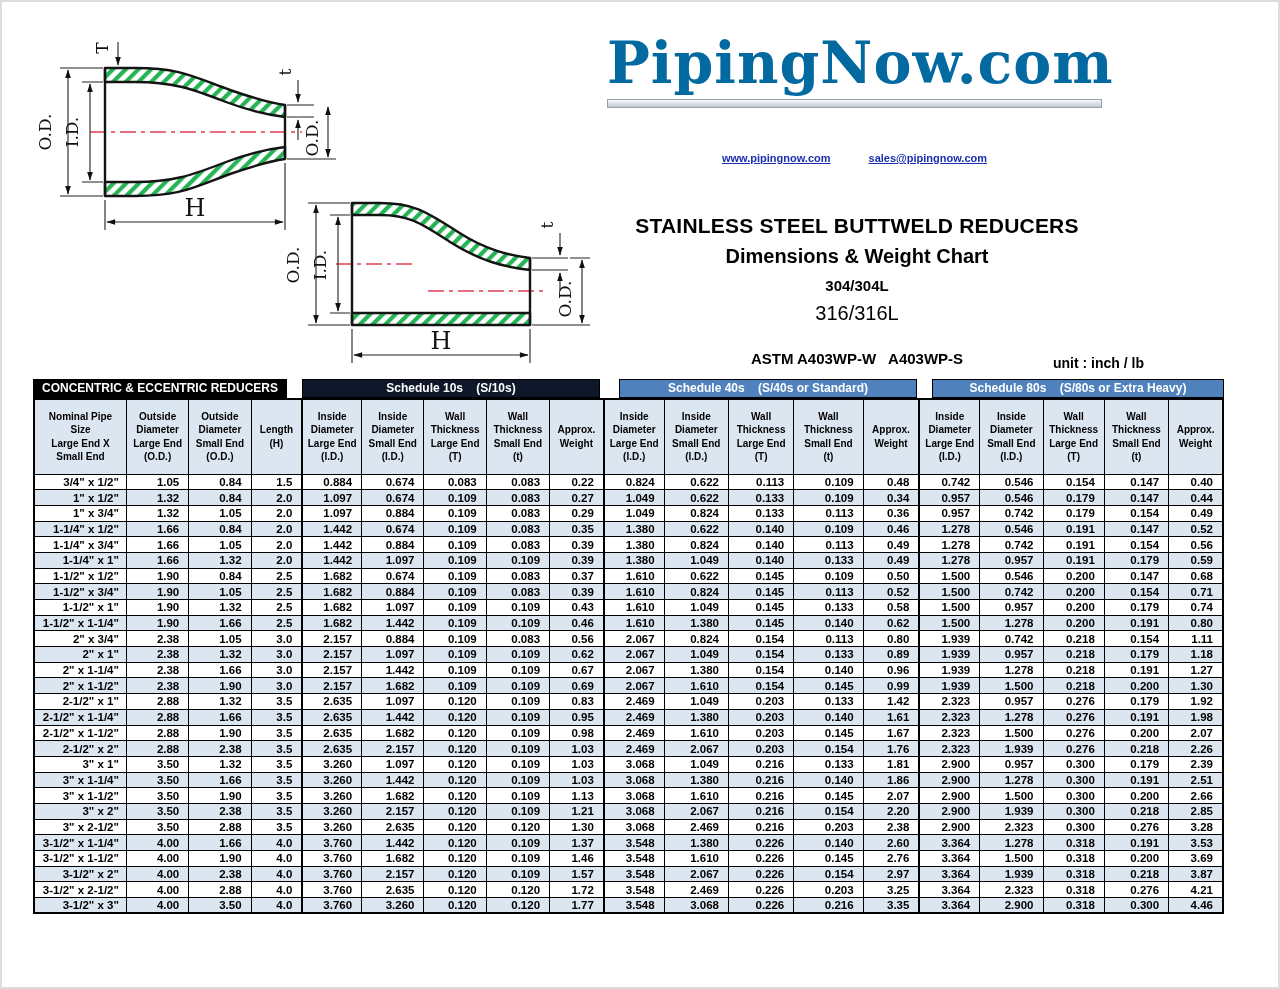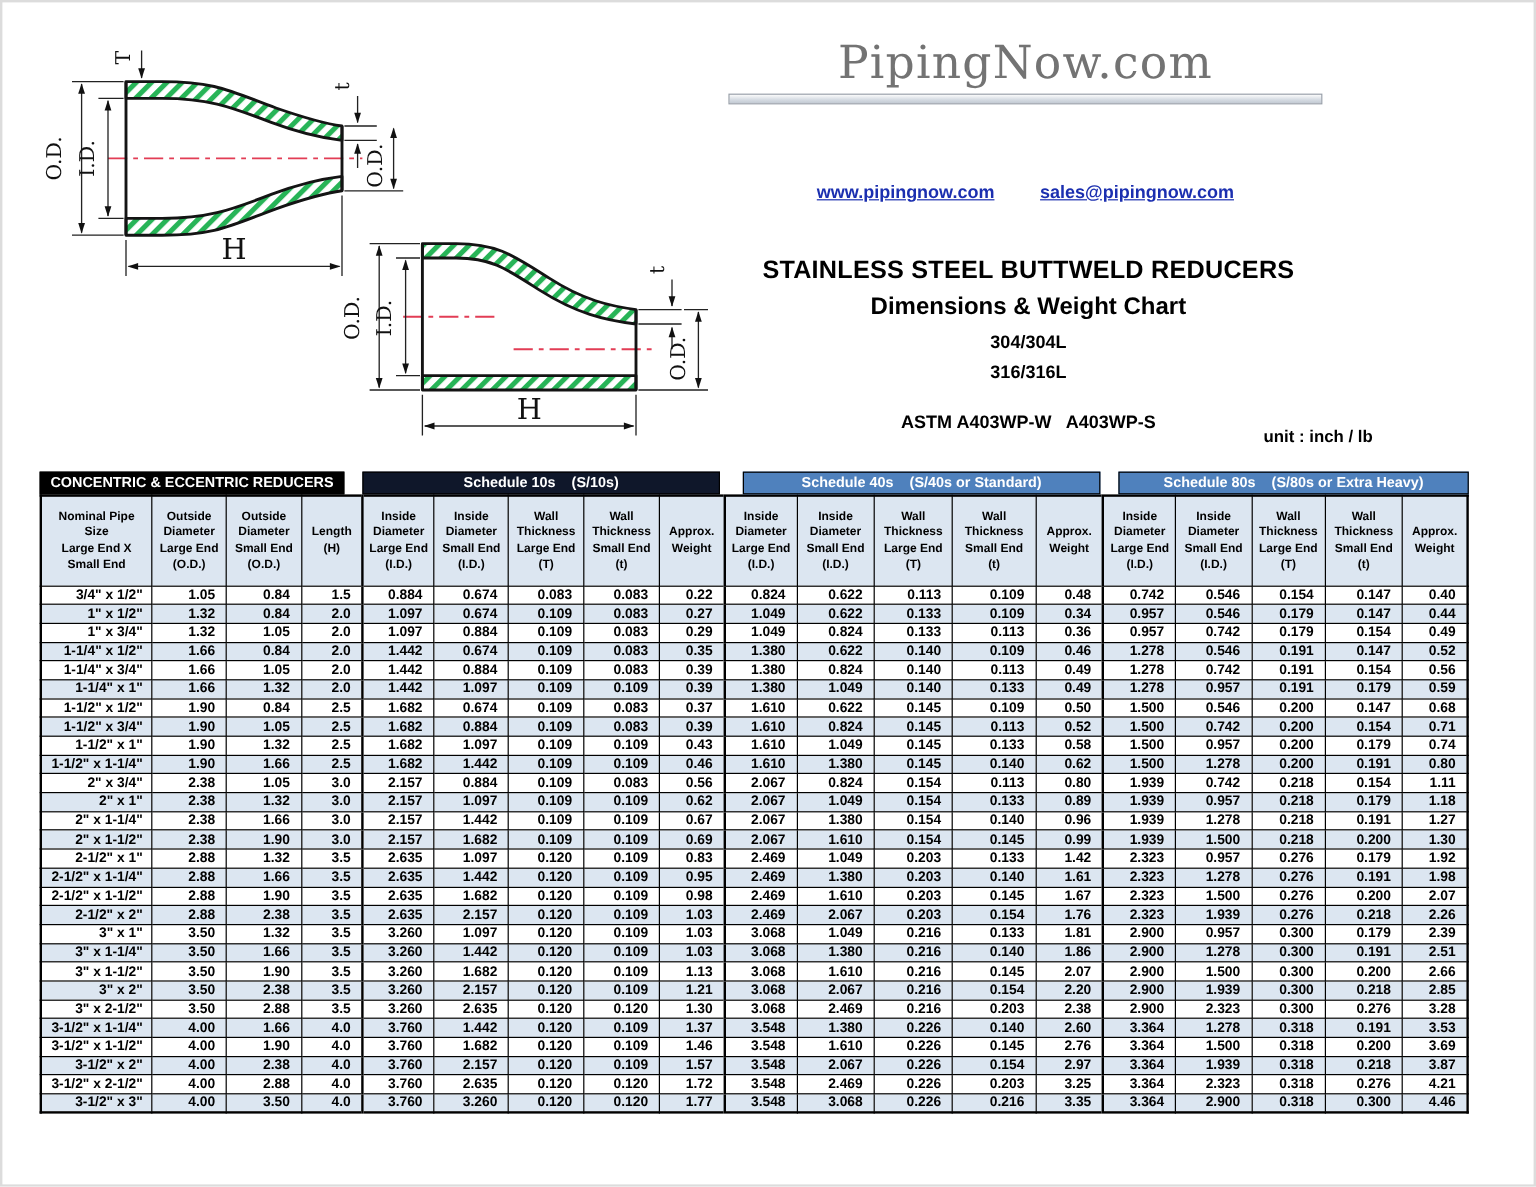--- a/index.html
+++ b/index.html
@@ -17,49 +17,49 @@
   .outline { fill:none; stroke:#141414; stroke-width:2.4; stroke-linejoin:round; }
   .wall    { stroke:#141414; stroke-width:2.4; stroke-linejoin:round; }
   .dim     { stroke:#222; stroke-width:1.1; fill:none; }
   .cline   { stroke:#e23d55; stroke-width:1.6; fill:none; stroke-dasharray:16 5 4 5; }
   .dimtext { font-family:"DejaVu Serif", serif; font-size:17px; fill:#111; }
   .dimtext-big { font-family:"DejaVu Serif", serif; font-size:24px; fill:#111; }
 
   
   .logo-block { position:absolute; left:605px; top:30px; width:495px; text-align:center; }
   .logo-text {
-    font-family:"DejaVu Serif", serif; font-weight:normal; font-size:38px;
-    color:#737373; letter-spacing:1px; line-height:1.1;
+    font-family:"DejaVu Serif", serif; font-weight:bold; font-size:57px;
+    color:#0369a1; letter-spacing:1px; line-height:1.1;
   }
   .logo-bar {
     margin-top:4px; height:9px; width:100%;
     background:linear-gradient(#fbfbfb,#d7dde4 55%,#c3cad3);
     border:1px solid #9aa1aa;
   }
   .contact-line {
     position:absolute; left:605px; top:150px; width:495px; text-align:center;
-    font-weight:bold; font-size:15px; color:#1b2fb0;
+    font-weight:bold; font-size:11px; color:#1b2fb0;
   }
   .contact-line a, .contact-line span { color:#1b2fb0; text-decoration:underline; white-space:pre; }
   .contact-gap { display:inline-block; width:38px; }
 
   .title-block { position:absolute; left:615px; top:212px; width:480px; text-align:center; }
   .title-1 { font-size:21px; font-weight:bold; letter-spacing:0.2px; }
   .title-2 { font-size:20px; font-weight:bold; margin-top:7px; }
   .title-3 { font-size:15px; font-weight:bold; margin-top:9px; }
-  .title-4 { font-size:15px; font-weight:bold; margin-top:8px; }
+  .title-4 { font-size:20px; font-weight:normal; margin-top:8px; }
   .title-5 { font-size:15px; font-weight:bold; margin-top:25px; white-space:pre; }
 
   .unit-note {
     position:absolute; left:958px; top:353px; width:184px; text-align:right;
     font-size:14px; font-weight:bold; white-space:pre;
   }
 
   
-  .table-wrap { position:absolute; left:31px; top:391px; width:1191px; }
+  .table-wrap { position:absolute; left:31px; top:377px; width:1191px; }
   .group-bars { position:relative; height:19px; }
   .gbar {
     position:absolute; top:0; height:19px; border:1px solid #000;
     color:#fff; font-weight:bold; font-size:12px; line-height:16px;
     text-align:center; white-space:pre; overflow:hidden;
   }
   .gbar-main { left:0;     width:254px; background:#000000; }
   .gbar-s10  { left:269px; width:298px; background:#0f172a; }
   .gbar-s40  { left:586px; width:298px; background:#4f81bd; }
   .gbar-s80  { left:899px; width:292px; background:#4f81bd; }

